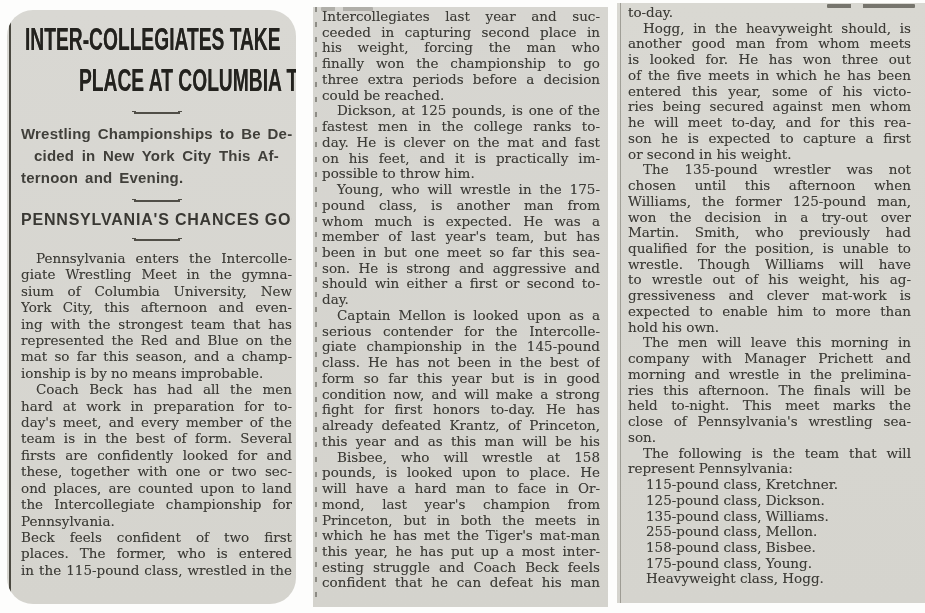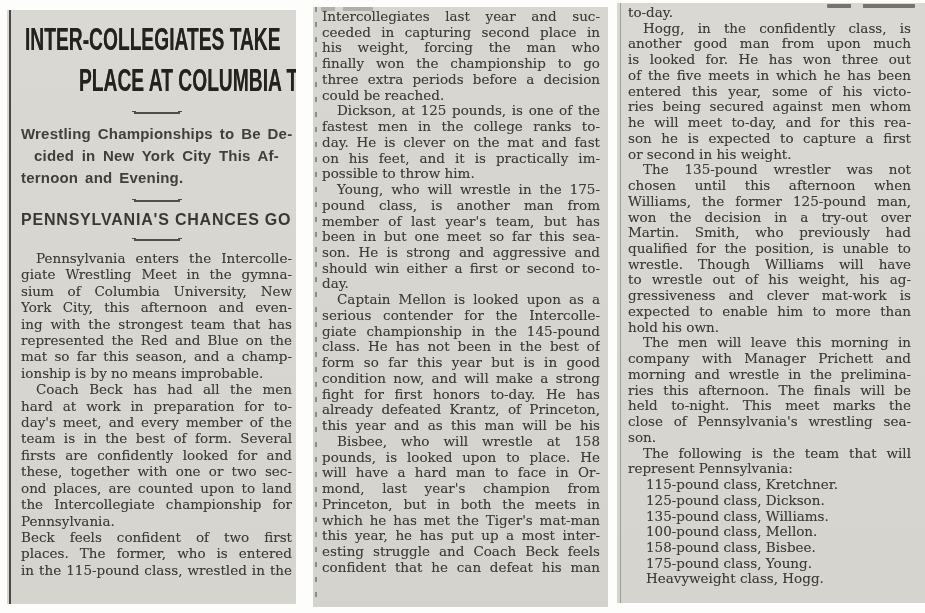--- a/index.html
+++ b/index.html
@@ -1,21 +1,21 @@
 <!DOCTYPE html>
 <html><head>
 <meta charset="utf-8">
 <style>
   html,body{margin:0;padding:0;background:#fdfdfc;}
   .page{
     position:relative;width:925px;height:613px;background:#fdfdfc;overflow:hidden;
     font-family:"DejaVu Serif",serif;
   }
   .strip{position:absolute;overflow:hidden;}
-  .strip1{left:7px;top:10px;width:289px;height:594px;background:linear-gradient(#d9d8d3,#d5d4ce);}
+  .strip1{left:7px;top:10px;width:289px;height:594px;background:linear-gradient(#d9d8d3,#d5d4ce);border-radius:26px;}
   .strip2{left:313px;top:7px;width:295px;height:600px;background:linear-gradient(#d7d6d1,#d4d3cd);}
   .strip3{left:617px;top:3px;width:308px;height:600px;background:linear-gradient(#d9d8d2,#d5d4ce);}
   .colrule{position:absolute;left:2px;top:0;bottom:0;width:2px;background:#4a4840;}
   .colrule-dots{position:absolute;left:2px;top:0;bottom:0;width:2px;
     background:repeating-linear-gradient(180deg,rgba(70,68,60,.5) 0 5px,transparent 5px 15px);}
   .colrule-faint{position:absolute;left:3px;top:0;bottom:0;width:1px;background:rgba(90,88,78,.45);}
   .strip-inner{position:relative;height:100%;}
   .strip1 .strip-inner{padding:0 4px 0 14px;}
   .strip2 .strip-inner{padding:2px 8px 0 9px;}
   .strip3 .strip-inner{padding:2px 14px 0 11px;}
@@ -130,20 +130,21 @@
           <div class="para">
             <div class="line indent">Dickson, at 125 pounds, is one of the</div>
             <div class="line">fastest men in the college ranks to-</div>
             <div class="line">day. He is clever on the mat and fast</div>
             <div class="line">on his feet, and it is practically im-</div>
             <div class="line lastline">possible to throw him.</div>
           </div>
           <div class="para">
             <div class="line indent">Young, who will wrestle in the 175-</div>
             <div class="line">pound class, is another man from</div>
+            <div class="line">whom much is expected. He was a</div>
             <div class="line">member of last year's team, but has</div>
             <div class="line">been in but one meet so far this sea-</div>
             <div class="line">son. He is strong and aggressive and</div>
             <div class="line">should win either a first or second to-</div>
             <div class="line lastline">day.</div>
           </div>
           <div class="para">
             <div class="line indent">Captain Mellon is looked upon as a</div>
             <div class="line">serious contender for the Intercolle-</div>
             <div class="line">giate championship in the 145-pound</div>
@@ -171,22 +172,22 @@
 
   <section class="strip strip3">
     <div class="colrule-faint"></div>
     <div class="frag frag-c3"></div>
     <div class="strip-inner">
       <div class="body">
           <div class="para">
             <div class="line lastline">to-day.</div>
           </div>
           <div class="para">
-            <div class="line indent">Hogg, in the confidently class, is</div>
-            <div class="line">another good man from upon much</div>
+            <div class="line indent">Hogg, in the heavyweight should, is</div>
+            <div class="line">another good man from whom meets</div>
             <div class="line">is looked for. He has won three out</div>
             <div class="line">of the five meets in which he has been</div>
             <div class="line">entered this year, some of his victo-</div>
             <div class="line">ries being secured against men whom</div>
             <div class="line">he will meet to-day, and for this rea-</div>
             <div class="line">son he is expected to capture a first</div>
             <div class="line lastline">or second in his weight.</div>
           </div>
           <div class="para">
             <div class="line indent">The 135-pound wrestler was not</div>
@@ -211,21 +212,21 @@
             <div class="line lastline">son.</div>
           </div>
           <div class="para">
             <div class="line indent">The following is the team that will</div>
             <div class="line lastline">represent Pennsylvania:</div>
           </div>
           <div class="para">
             <div class="line listline">115-pound class, Kretchner.</div>
             <div class="line listline">125-pound class, Dickson.</div>
             <div class="line listline">135-pound class, Williams.</div>
-            <div class="line listline">100-pound class, Mellon.</div>
+            <div class="line listline">255-pound class, Mellon.</div>
             <div class="line listline">158-pound class, Bisbee.</div>
             <div class="line listline">175-pound class, Young.</div>
             <div class="line listline">Heavyweight class, Hogg.</div>
           </div>
         </div>
     </div>
   </section>
 
 </div>
 

